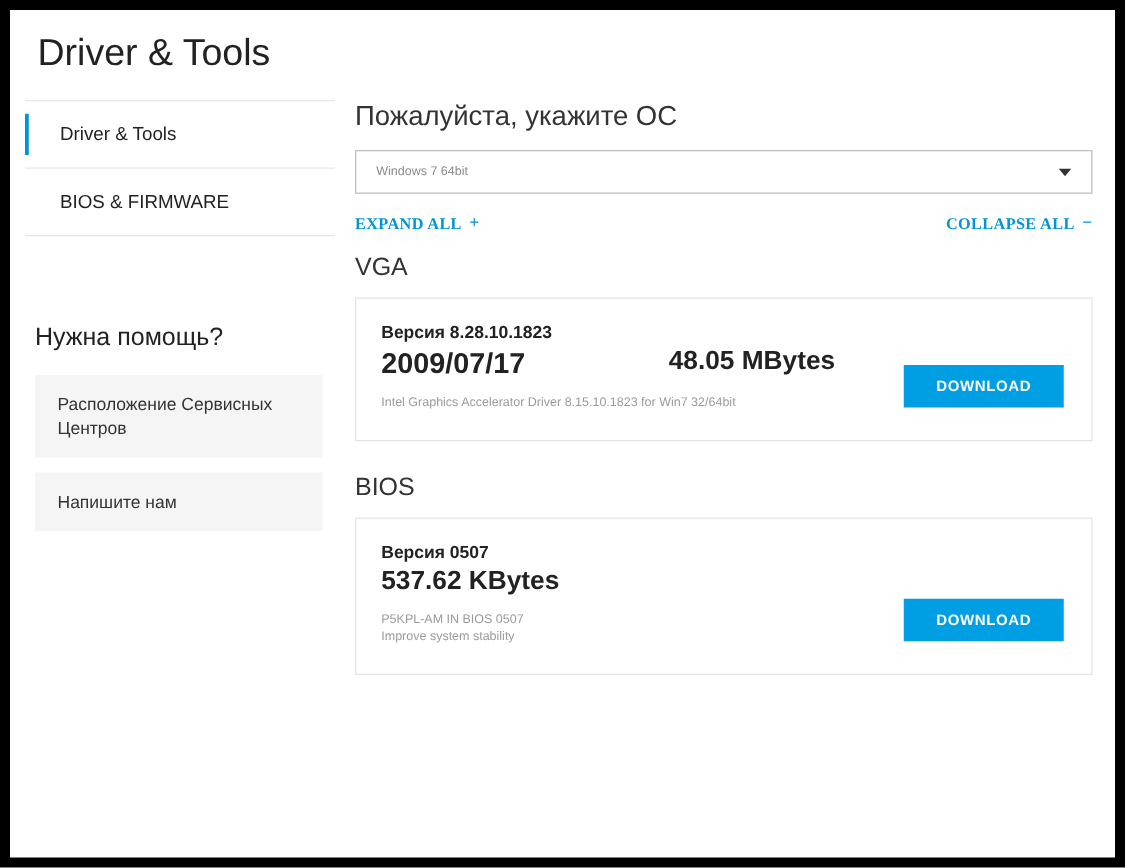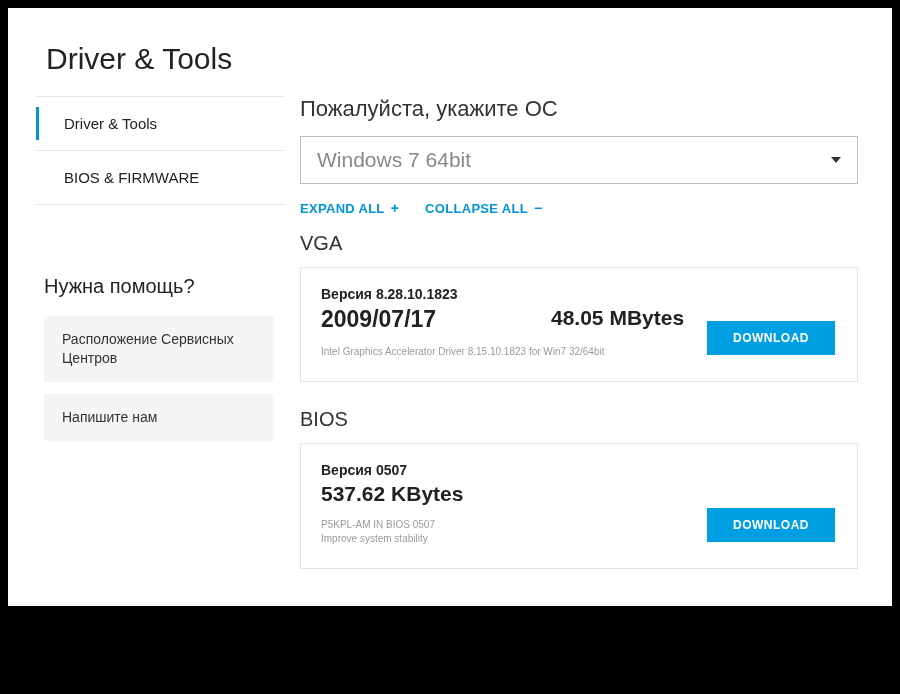--- a/index.html
+++ b/index.html
@@ -7,22 +7,22 @@
     background: #000;
     font-family: "Segoe UI", Arial, sans-serif;
     width: 900px;
     height: 694px;
     overflow: hidden;
   }
   .page {
     background: #fff;
     margin: 8px;
     width: 884px;
-    height: 598px;
-    padding: 16px;
+    height: 678px;
+    padding: 0;
     position: relative;
   }
   .page-title {
     font-size: 30px;
     font-weight: 400;
     color: #222;
     padding: 18px 0 20px 22px;
   }
   .content {
     display: flex;
@@ -80,32 +80,33 @@
   }
   .os-select {
     border: 1px solid #bdbdbd;
     padding: 11px 16px;
     display: flex;
     justify-content: space-between;
     align-items: center;
     cursor: pointer;
     margin-bottom: 16px;
   }
-  .os-value { color: #888; font-size: 21px; }
+  .os-value { color: #888; font-size: 10px; }
   .caret-down {
     width: 0; height: 0;
     border-left: 5px solid transparent;
     border-right: 5px solid transparent;
     border-top: 6px solid #333;
   }
   .expand-bar {
     display: flex;
-    justify-content: flex-start;
+    justify-content: space-between;
     gap: 26px;
     margin-bottom: 8px;
+    font-family: Liberation Serif, serif;
   }
   .expand-link {
     color: #0095d9;
     font-size: 13px;
     font-weight: 600;
     letter-spacing: 0.3px;
     cursor: pointer;
     display: flex;
     align-items: center;
     gap: 6px;

